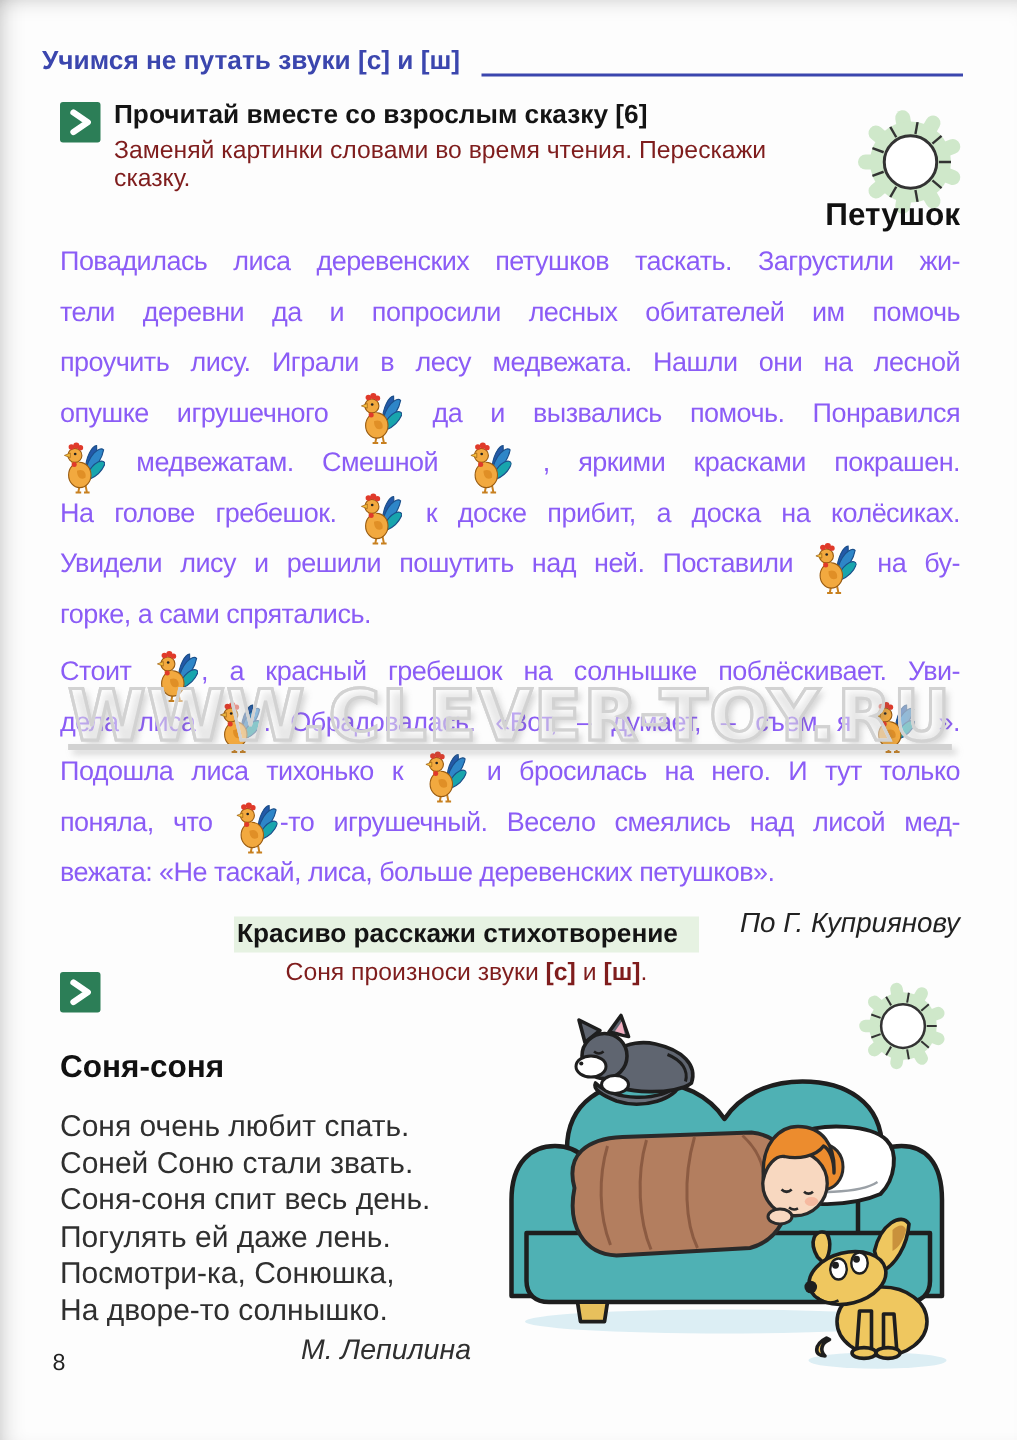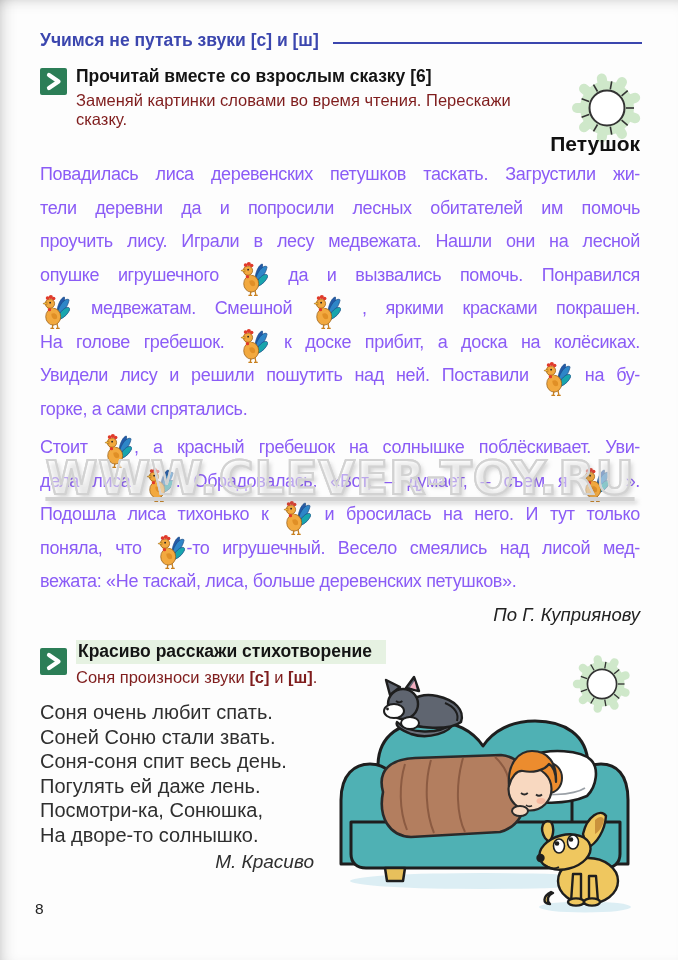--- a/index.html
+++ b/index.html
@@ -3,33 +3,33 @@
 <meta charset="utf-8">
 <style>
   html,body { margin:0; padding:0; background:#e9e9e9; }
   .page {
     position:relative; width:678px; height:960px; margin:0 auto;
     background:#fdfdfd; overflow:hidden;
     font-family:"Liberation Sans", sans-serif; color:#2f2f2f;
     box-shadow: inset 12px 0 18px -14px rgba(0,0,0,.30), inset 0 12px 16px -14px rgba(0,0,0,.22);
   }
   
-  .header { position:absolute; top:30px; left:40px; right:36px; display:flex; align-items:center; gap:14px; }
+  .header { position:absolute; top:30px; left:28px; right:36px; display:flex; align-items:flex-end; gap:14px; }
   .header-title { color:var(--header-blue,#3b46ae); font-weight:bold; font-size:17.5px; white-space:nowrap; }
   .header-rule { flex:1; height:2px; background:var(--header-blue,#3b46ae); margin-top:4px; }
 
   
   .marker { position:absolute; width:27px; height:27px; background:var(--marker-green,#2c7e57); border-radius:2px; }
   .marker svg { width:100%; height:100%; display:block; }
   .marker1 { top:68px; left:40px; }
   .marker2 { top:648px; left:40px; }
 
   .instr { position:absolute; left:76px; }
   .instr1 { top:66px; width:480px; }
-  .instr2 { top:640px; width:470px; }
+  .instr2 { top:611px; width:470px;text-align:center; }
   .instr-title { font-weight:bold; font-size:17.5px; color:#141414; }
   .instr2 .instr-title { background:var(--title-band-green,#e6f2e2); display:inline-block; padding:1px 14px 2px 2px; }
   .instr-sub { font-size:16.5px; margin-top:4px; color:#7f1d1d; }
   .instr-sub b { font-weight:bold; }
 
   
   .sun { position:absolute; }
   .sun svg { width:100%; height:100%; display:block; }
   .sun1 { left:571px; top:72px; width:72px; height:72px; }
   .sun2 { left:572px; top:654px; width:60px; height:60px; }
@@ -343,29 +343,30 @@
           <line x1="18.1" y1="29.5" x2="10.6" y2="26.8"></line>
         <line x1="26.5" y1="19.5" x2="22.5" y2="12.6"></line>
           <line x1="39.3" y1="17.3" x2="40.7" y2="9.4"></line>
         <line x1="50.6" y1="23.8" x2="56.7" y2="18.6"></line>
       </g>
       <circle cx="36" cy="36" r="17.5" fill="#fff" stroke="#333" stroke-width="2"></circle>
     </svg>
   </div>
 
   <div class="poem">
+    <div class="poem-title">Соня-соня</div>
     <div class="poem-lines">
         <div class="poem-line">Соня очень любит спать.</div>
         <div class="poem-line">Соней Соню стали звать.</div>
         <div class="poem-line">Соня-соня спит весь день.</div>
         <div class="poem-line">Погулять ей даже лень.</div>
         <div class="poem-line">Посмотри-ка, Сонюшка,</div>
         <div class="poem-line">На дворе-то солнышко.</div>
       </div>
-    <div class="poem-author">М. Красиво</div>
+    <div class="poem-author">М. Лепилина</div>
   </div>
 
   <div class="illustration">
     <svg viewBox="0 0 305 240">
 
       <ellipse cx="150" cy="207" rx="133" ry="8" fill="#dceef4"></ellipse>
 
       <g fill="#4fb1b4" stroke="#1e1e1e" stroke-width="3" stroke-linejoin="round">
         <path d="M45,160 L45,92 C45,60 70,47 98,47 C122,47 140,57 150,72 C160,57 178,47 202,47 C230,47 255,60 255,92 L255,160 Z"></path>
         <path d="M8,190 L8,126 C8,100 22,90 37,90 C52,90 66,100 66,126 L66,190 Z"></path>

